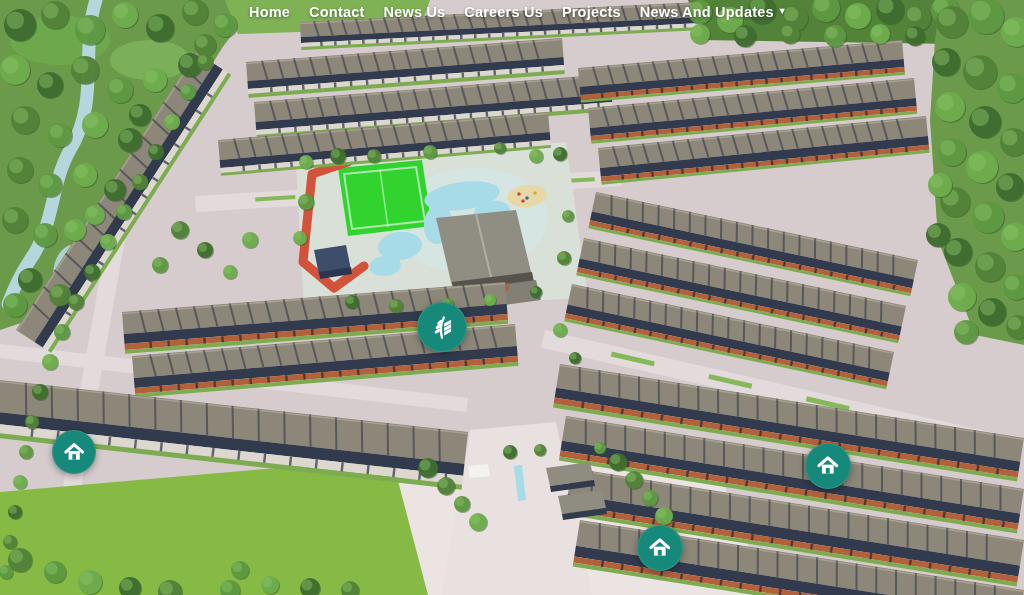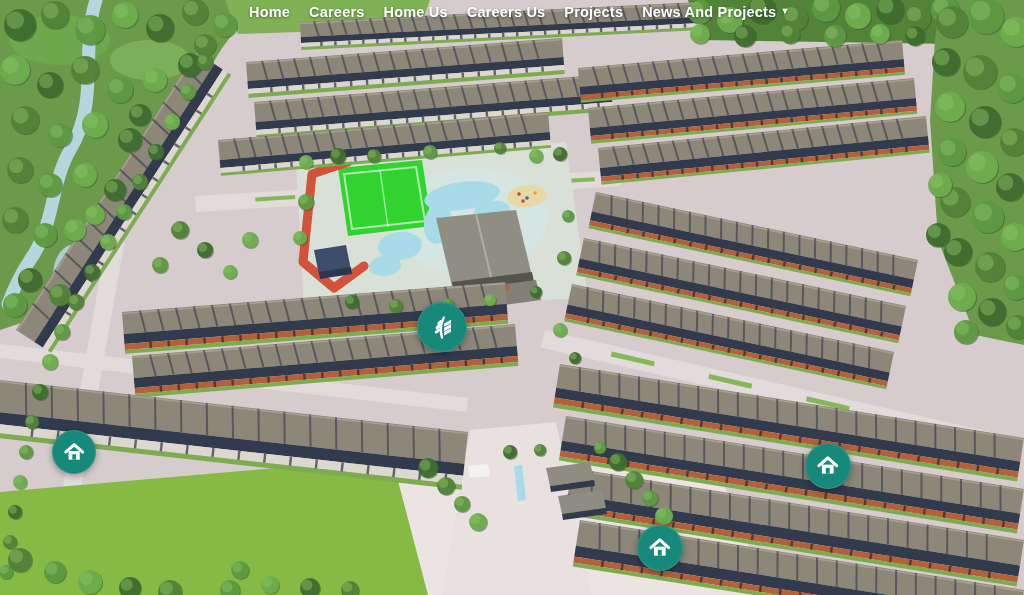--- a/index.html
+++ b/index.html
@@ -1289,33 +1289,33 @@
       <circle cx="347.3" cy="587.3" r="4.95" fill="#8cc468" opacity="0.45"></circle>
       <circle cx="241" cy="571" r="9" fill="#2f5526" opacity="0.5"></circle>
       <circle cx="240" cy="570" r="9" fill="#5f9a43" opacity="0.95"></circle>
       <circle cx="237.3" cy="567.3" r="4.95" fill="#8cc468" opacity="0.45"></circle>
     </svg>
   <nav id="nav">
       <span class="nav-item">
         <span>Home</span>
       </span>
       <span class="nav-item">
-        <span>Careers</span>
+        <span>Contact</span>
       </span>
       <span class="nav-item">
-        <span>Home Us</span>
+        <span>News Us</span>
       </span>
       <span class="nav-item">
         <span>Careers Us</span>
       </span>
       <span class="nav-item">
         <span>Projects</span>
       </span>
       <span class="nav-item">
-        <span>News And Projects</span>
+        <span>News And Updates</span>
         <span class="caret">▼</span>
       </span>
     </nav>
   <div id="markers">
       <button class="marker" aria-label="community amenities logo marker" style="height: 50px; width: 50px; left: 417px; top: 302px; background: rgb(23, 137, 122);">
         <svg viewBox="0 0 24 24" width="64%" height="64%">
   <path d="M12 20 C10.6 15 11 9.5 13.4 4.8" stroke="#fff" stroke-width="1.7" fill="none" stroke-linecap="round"></path>
   <g fill="#fff">
     <ellipse cx="8.8" cy="15" rx="2.6" ry="1.2" transform="rotate(-35 8.8 15)"></ellipse>
     <ellipse cx="9.4" cy="11.7" rx="2.6" ry="1.2" transform="rotate(-40 9.4 11.7)"></ellipse>

